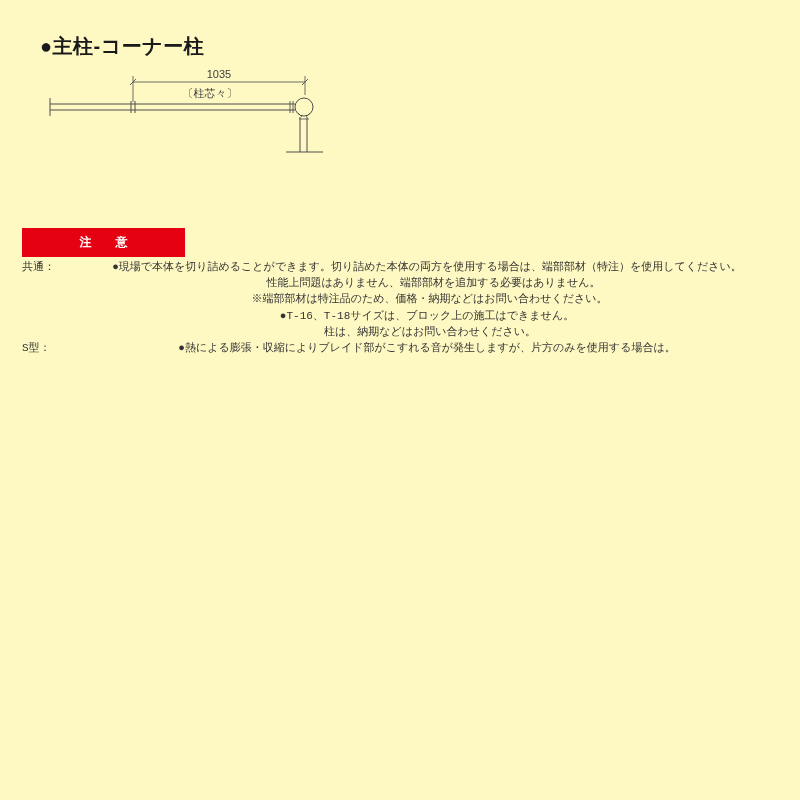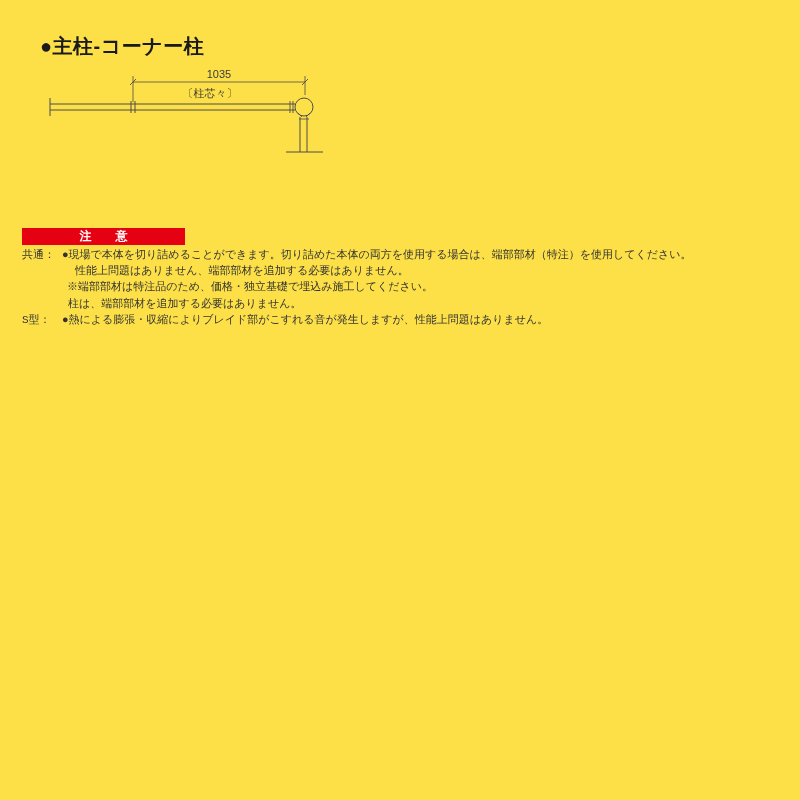--- a/index.html
+++ b/index.html
@@ -2,35 +2,35 @@
 <html style="--banner-color: #e50012; --red-color: #e83820;"><head>
 <meta charset="utf-8">
 <style>
   html,body{margin:0;padding:0;}
   body{
     width:800px;height:800px;background:#ffffff;overflow:hidden;
     font-family:"Liberation Sans","DejaVu Sans",sans-serif;
     color:#333;
     position:relative;
   }
-  .page{position:absolute;inset:0;background:#fde047;}
+  .page{position:absolute;inset:0;background:#fef9c3;text-align:center;}
 
   .title{
     position:absolute;left:40px;top:33px;margin:0;
     font-size:20px;font-weight:bold;color:#1a1a1a;
     letter-spacing:0.5px;white-space:nowrap;
   }
 
   .diagram{position:absolute;left:40px;top:64px;width:300px;height:95px;}
   .diagram line, .diagram circle, .diagram path{stroke:#4d4d4d;fill:none;}
   .diagram text{fill:#3a3a3a;font-size:11px;font-family:"Liberation Sans","DejaVu Sans",sans-serif;}
 
   .notice{position:absolute;left:22px;top:228px;width:770px;}
   .banner{
-    width:163px;height:17px;background:var(--banner-color,#e50012);
+    width:163px;height:29px;background:var(--banner-color,#e50012);
     color:#ffffff;font-size:12px;font-weight:bold;
     display:flex;align-items:center;justify-content:center;
     letter-spacing:6px;text-indent:6px;
   }
   .rows{margin-top:2px;}
   .row{
     position:relative;height:16.2px;line-height:16.2px;
     font-size:11px;white-space:nowrap;color:#333;font-family:Liberation Mono, monospace;
   }
   .row .lbl{position:absolute;left:0;top:0;}
@@ -86,26 +86,30 @@
       <div class="row">
         <span class="lbl">共通：</span>
         <span class="txt">●現場で本体を切り詰めることができます。切り詰めた本体の両方を使用する場合は、端部部材（特注）を使用してください。</span>
       </div>
       <div class="row ind-a">
         <span class="lbl"></span>
         <span class="txt">性能上問題はありません、端部部材を追加する必要はありません。</span>
       </div>
       <div class="row ind-b">
         <span class="lbl"></span>
-        <span class="txt">※端部部材は特注品のため、価格・独立基礎で埋込み施工してください。</span>
+        <span class="txt">※端部部材は特注品のため、価格・納期などはお問い合わせください。</span>
+      </div>
+      <div class="row">
+        <span class="lbl"></span>
+        <span class="txt">●T-16、T-18サイズは、ブロック上の施工はできません。</span>
       </div>
       <div class="row ind-c">
         <span class="lbl"></span>
-        <span class="txt">柱は、端部部材を追加する必要はありません。</span>
+        <span class="txt">柱は、納期などはお問い合わせください。</span>
       </div>
       <div class="row">
         <span class="lbl">S型：</span>
-        <span class="txt">●熱による膨張・収縮によりブレイド部がこすれる音が発生しますが、性能上問題はありません。</span>
+        <span class="txt">●熱による膨張・収縮によりブレイド部がこすれる音が発生しますが、片方のみを使用する場合は。</span>
       </div>
     </div>
   </div>
 
 </div>
 
 </body></html>

